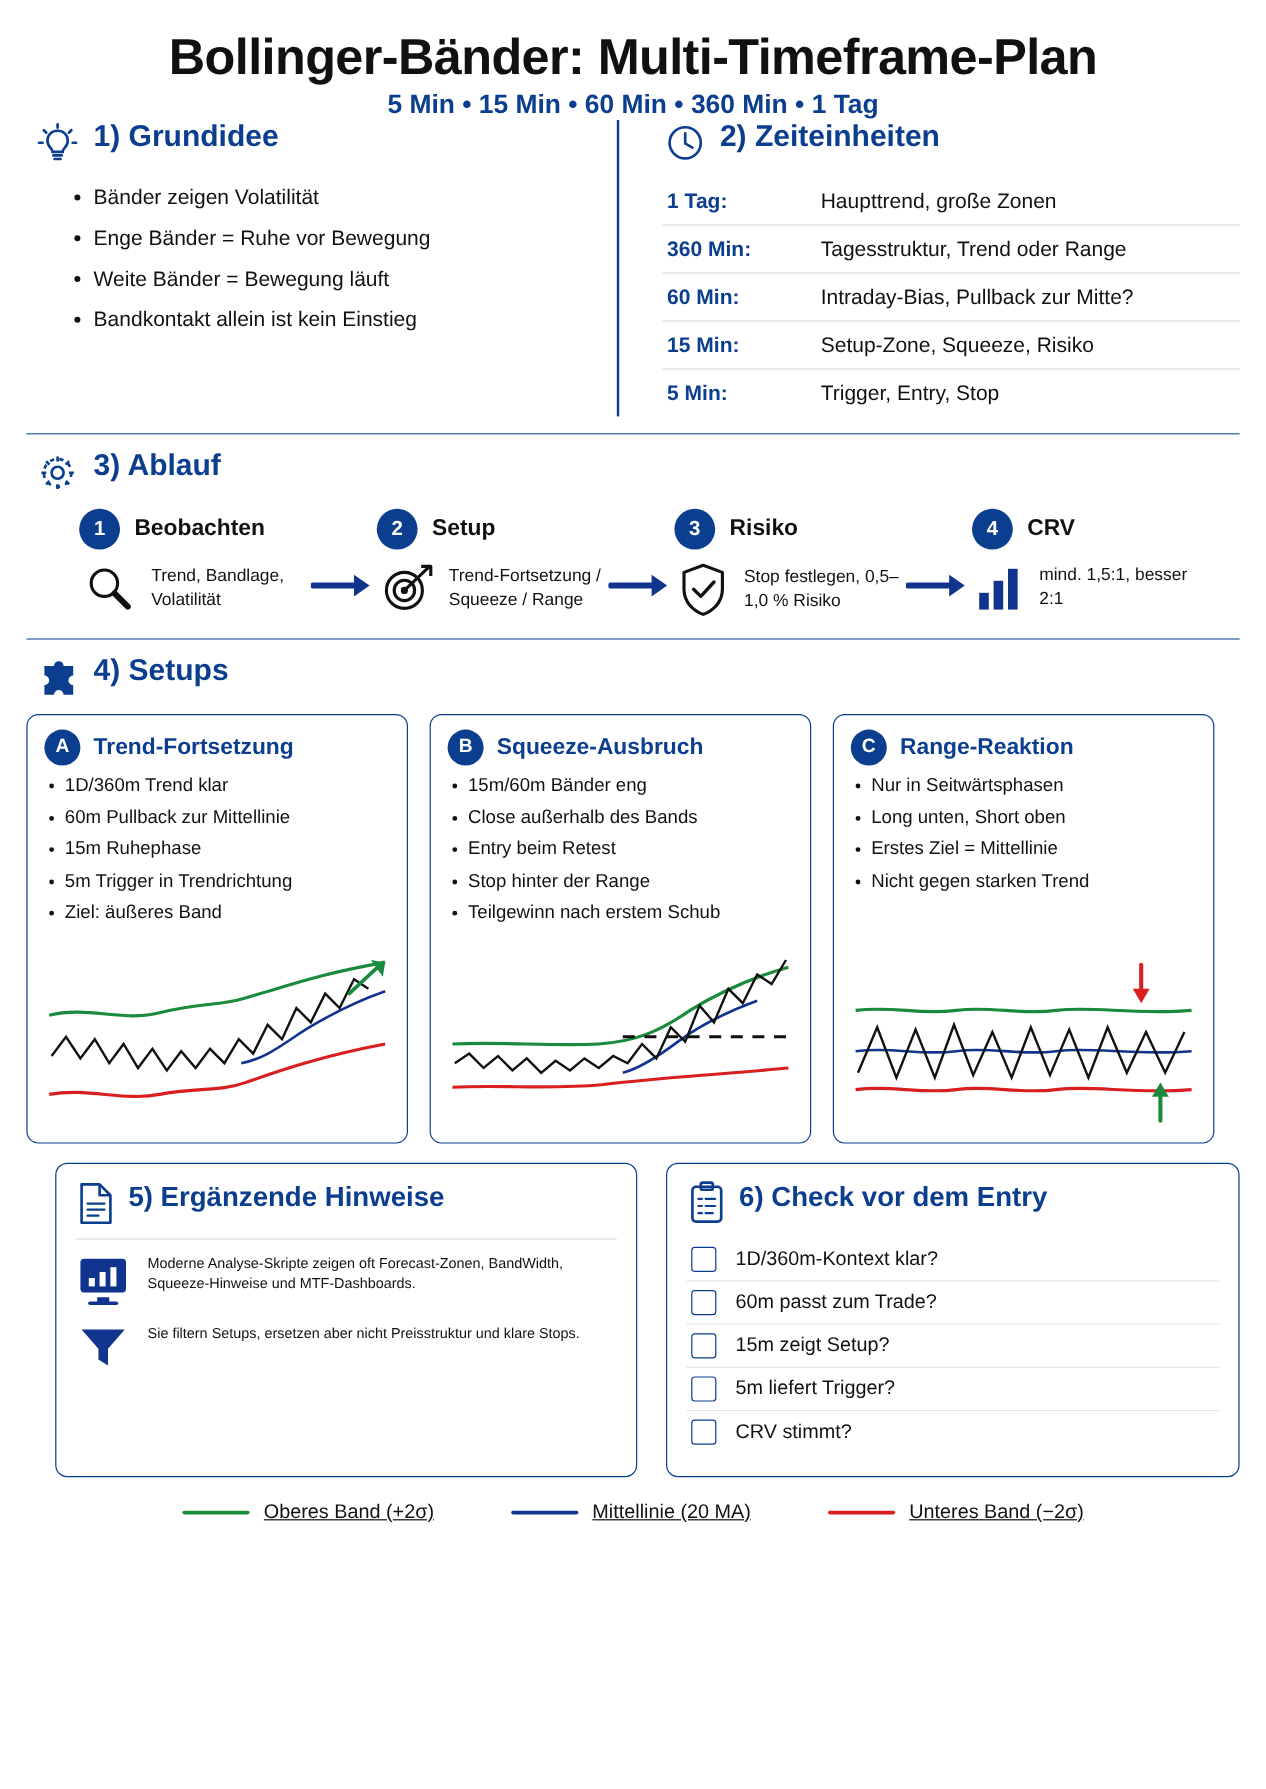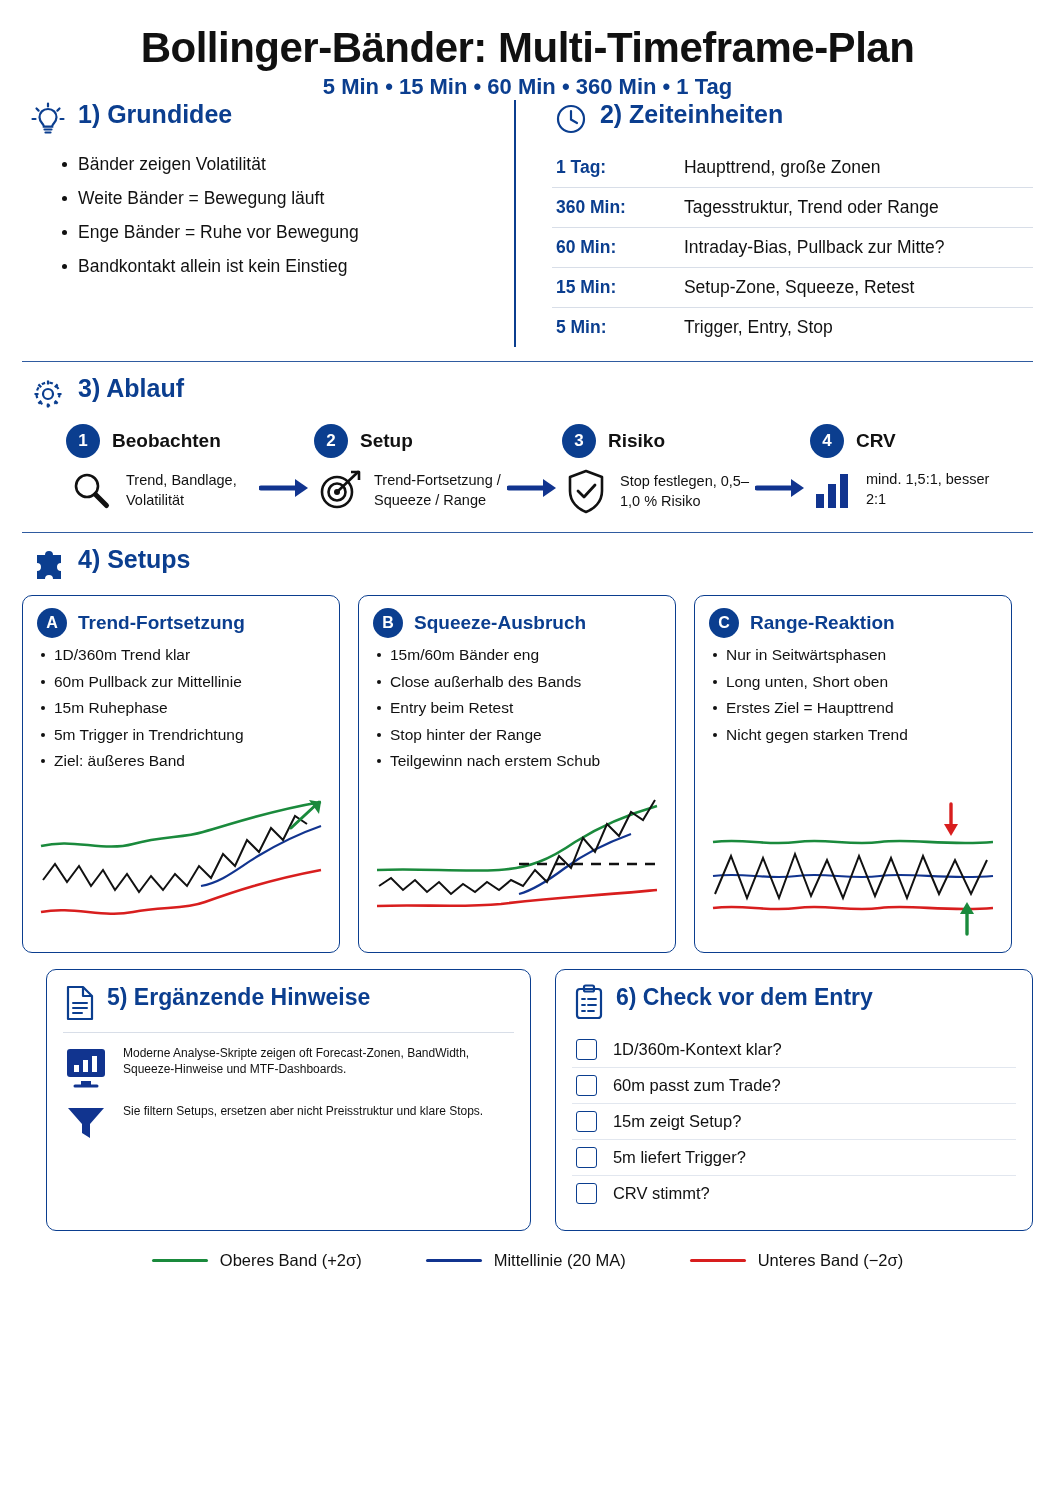--- a/index.html
+++ b/index.html
@@ -97,21 +97,21 @@
   .panel-sep{height:1px;background:#d8dee8;margin:6px 0 12px 0;}
   .note{display:flex;gap:14px;align-items:flex-start;margin-bottom:14px;}
   .note-text{font-size:12px;line-height:1.35;}
 
   .check-row{display:flex;align-items:center;gap:16px;padding:7px 4px;border-bottom:1px solid #e2e7ef;}
   .check-row:last-child{border-bottom:none;}
   .checkbox{width:19px;height:19px;border:1.6px solid #0b3e8f;border-radius:3px;flex:0 0 auto;}
   .check-label{font-size:16.5px;}
 
   
-  .legend{display:flex;justify-content:center;gap:64px;align-items:flex-end;margin-top:20px;}
+  .legend{display:flex;justify-content:center;gap:64px;align-items:flex-end;margin-top:20px;text-decoration:underline;}
   .leg-item{display:flex;align-items:center;gap:12px;font-size:16.5px;}
   .leg-line{width:56px;height:3px;border-radius:2px;}
 </style>
 </head>
 <body>
 
 <div class="page">
 
   <div class="title">Bollinger-Bänder: Multi-Timeframe-Plan</div>
   <div class="subtitle">5 Min  •  15 Min  •  60 Min  •  360 Min  •  1 Tag</div>
@@ -126,22 +126,22 @@
               <path d="M20 9c-5 0-8.5 3.6-8.5 8.2 0 3.3 2 5.3 3.2 6.8.8 1 1.1 1.7 1.1 2.6h8.4c0-.9.3-1.6 1.1-2.6 1.2-1.5 3.2-3.5 3.2-6.8C28.5 12.6 25 9 20 9z"></path>
               <path d="M16.5 29.5h7M17.5 32.5h5"></path>
               <path d="M20 3.5v3M8.5 8.5l2.1 2.1M31.5 8.5l-2.1 2.1M4.5 19h3M32.5 19h3"></path>
             </g>
           </svg>
         </span>
         <span class="sec-title">1) Grundidee</span>
       </div>
       <ul class="bullets">
         <li>Bänder zeigen Volatilität</li>
+        <li>Enge Bänder = Ruhe vor Bewegung</li>
         <li>Weite Bänder = Bewegung läuft</li>
-        <li>Enge Bänder = Ruhe vor Bewegung</li>
         <li>Bandkontakt allein ist kein Einstieg</li>
       </ul>
     </div>
 
     <div class="col-right">
       <div class="sec-head">
         <span class="icon">
           <svg width="38" height="38" viewBox="0 0 38 38">
             <circle cx="19" cy="19" r="13" fill="none" stroke="#0b3e8f" stroke-width="2.2"></circle>
             <path d="M19 11v8.5l6 3.5" fill="none" stroke="#0b3e8f" stroke-width="2.2" stroke-linecap="round"></path>
@@ -158,21 +158,21 @@
         <tr>
           <td class="unit-label">360 Min:</td>
           <td>Tagesstruktur, Trend oder Range</td>
         </tr>
         <tr>
           <td class="unit-label">60 Min:</td>
           <td>Intraday-Bias, Pullback zur Mitte?</td>
         </tr>
         <tr>
           <td class="unit-label">15 Min:</td>
-          <td>Setup-Zone, Squeeze, Retest</td>
+          <td>Setup-Zone, Squeeze, Risiko</td>
         </tr>
         <tr>
           <td class="unit-label">5 Min:</td>
           <td>Trigger, Entry, Stop</td>
         </tr>
       </tbody>
         </table>
     </div>
   </div>
 
@@ -348,21 +348,21 @@
       </div>
 
       <div class="card">
         <div class="card-head">
           <div class="badge">C</div>
           <div class="card-title">Range-Reaktion</div>
         </div>
         <ul class="bullets">
           <li>Nur in Seitwärtsphasen</li>
           <li>Long unten, Short oben</li>
-          <li>Erstes Ziel = Haupttrend</li>
+          <li>Erstes Ziel = Mittellinie</li>
           <li>Nicht gegen starken Trend</li>
         </ul>
         <div class="chart">
           <svg width="296" height="150" viewBox="0 0 296 150" preserveAspectRatio="none">
             <path d="M8,48 C40,44 60,52 92,48 C120,44 145,52 175,48 C205,44 240,52 288,48" fill="none" stroke="#1a8a3c" stroke-width="2.6"></path>
             <path d="M8,114 C40,110 60,118 92,114 C120,110 145,118 175,114 C205,110 240,118 288,114" fill="none" stroke="#d81e1e" stroke-width="2.6"></path>
             <path d="M8,82 C40,78 60,86 92,82 C120,78 145,86 175,82 C205,78 240,86 288,82" fill="none" stroke="#11348f" stroke-width="2.2"></path>
             <polyline points="10,100 26,62 42,104 58,64 74,104 90,60 106,102 122,66 138,104 154,62 170,102 186,64 202,104 218,62 234,100 250,66 266,100 282,66" fill="none" stroke="#111" stroke-width="2"></polyline>
             <path d="M246,10 v26" stroke="#d81e1e" stroke-width="3.4" stroke-linecap="round"></path>
             <path d="M239,30 l7,12 7,-12z" fill="#d81e1e"></path>

